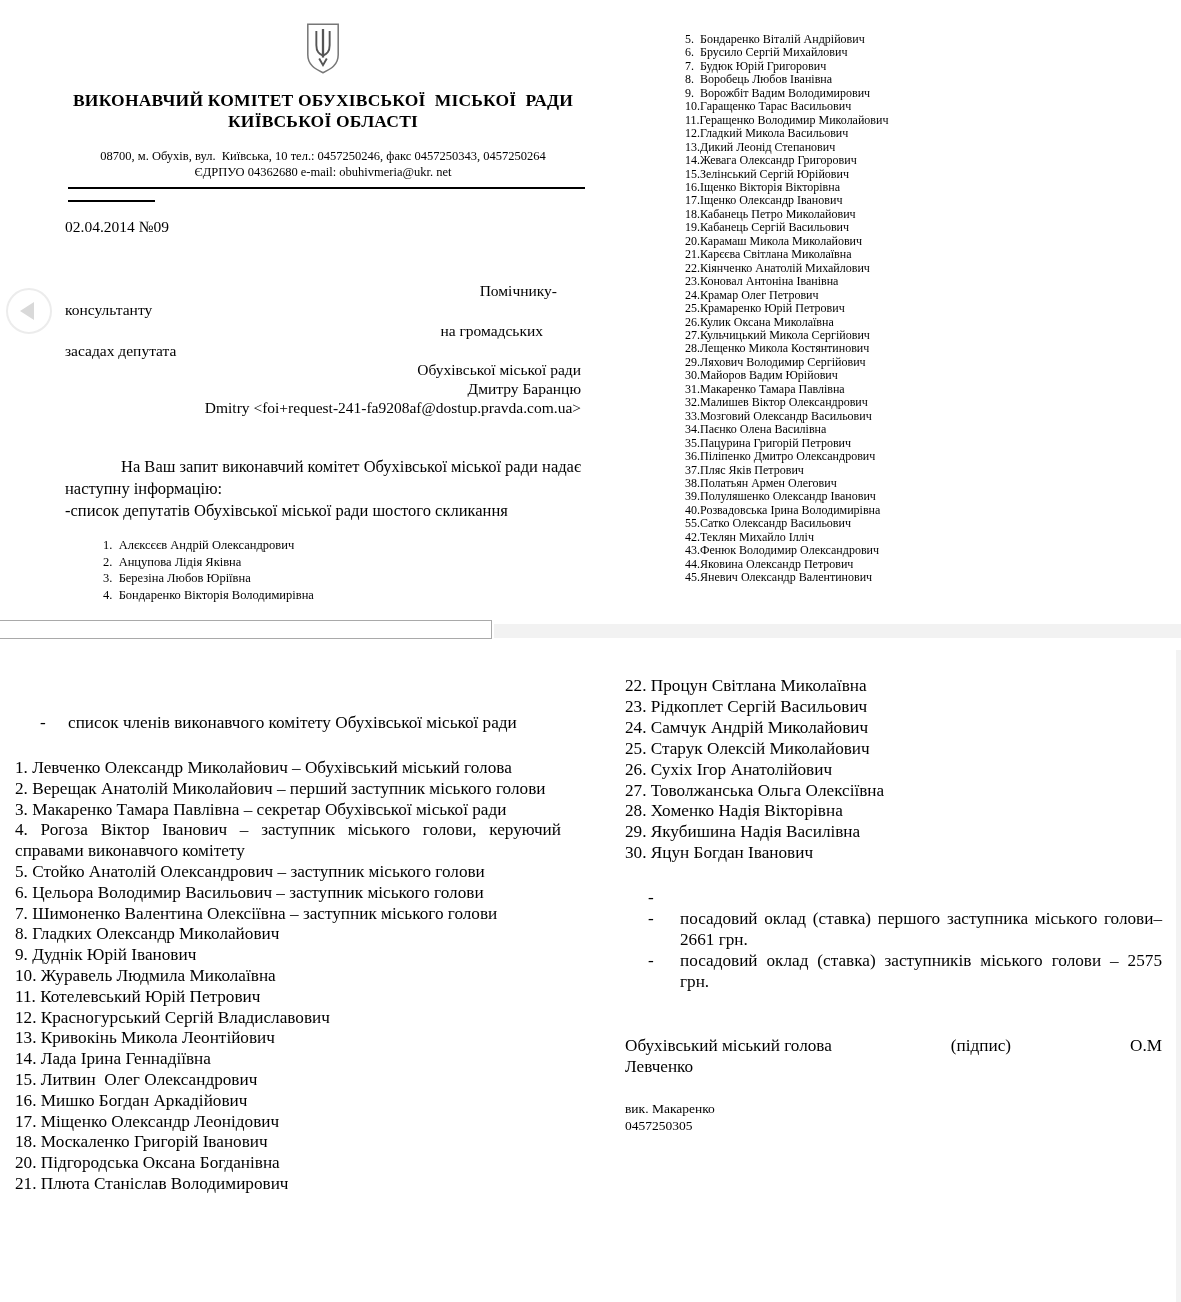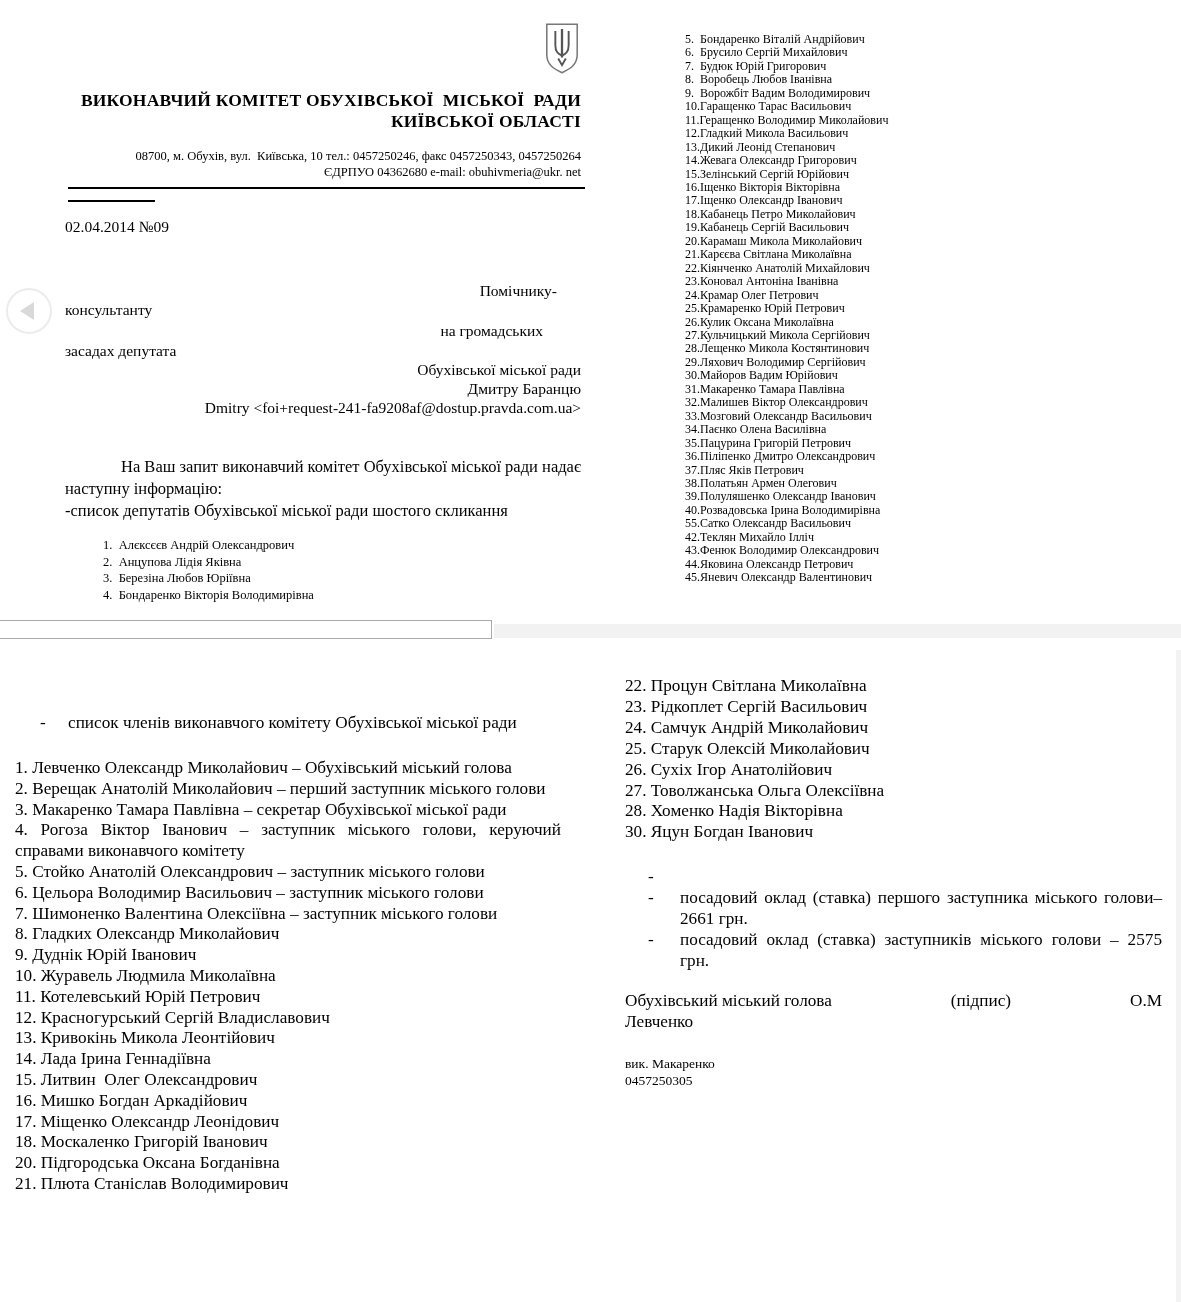--- a/index.html
+++ b/index.html
@@ -1,21 +1,21 @@
 <!DOCTYPE html>
 <html style="--rule: #000000; --scrollbar-track: #f2f2f2; --scrollbar-thumb-border: #a9a9a9; --nav-circle-border: #ececec; --nav-arrow: #d9d9d9;"><head>
 <meta charset="utf-8">
 <style>
   html,body {margin:0; padding:0; background:#fff;}
   #screen {
     position:relative; width:1181px; height:1302px; background:#fff;
     font-family:"Liberation Serif","DejaVu Serif",serif; color:#000; overflow:hidden;
   }
   
-  .tl-header {position:absolute; left:65px; top:22px; width:516px; text-align:right;}
+  .tl-header {position:absolute; left:65px; top:22px; width:516px; text-align:center;}
   .trident-wrap {height:58px;}
   .doc-title {font-weight:bold; font-size:17.5px; line-height:21px; margin-top:10px; white-space:pre-wrap; letter-spacing:.2px;}
   .doc-address {font-size:12.5px; line-height:15.5px; margin-top:17px; white-space:pre-wrap;}
   .rule-long  {position:absolute; left:68px; top:187px; width:517px; height:2px; background:var(--rule,#000);}
   .rule-short {position:absolute; left:68px; top:200px; width:87px;  height:2px; background:var(--rule,#000);}
   .doc-date {position:absolute; left:65px; top:218px; font-size:15.5px;}
 
   .back-btn {position:absolute; left:6px; top:288px; width:42px; height:42px; border-radius:50%;
              border:2px solid var(--nav-circle-border,#ececec); display:flex; align-items:center; justify-content:center; cursor:pointer;}
   .back-tri {width:0; height:0; border-top:9px solid transparent; border-bottom:9px solid transparent;
@@ -49,21 +49,21 @@
   .bl-list {margin-top:24px;font-family:Liberation Serif, serif;}
   .bl-list .list-line {line-height:20.8px; text-align:justify; white-space:pre-wrap;}
 
   
   .br {position:absolute; left:625px; top:676px; width:537px; font-size:17.2px;}
   .br-list .list-line {line-height:20.9px; white-space:pre-wrap;}
   .salary {margin-top:24px;}
   .salary-item {display:flex; line-height:20.9px;}
   .salary-item .s-dash {flex:0 0 55px; padding-left:23px; box-sizing:border-box;}
   .salary-item .s-text {flex:1; text-align:justify;}
-  .signature {margin-top:18px; display:flex; justify-content:space-between; line-height:21px;text-align:center;}
+  .signature {margin-top:42px; display:flex; justify-content:space-between; line-height:21px;text-align:center;}
   .sig-line2 {line-height:21px;}
   .executor {margin-top:23px; font-size:13.5px; line-height:17px;}
 
   .right-edge-line {position:absolute; left:1176px; top:650px; width:5px; height:652px; background:#f3f3f3;}
 </style>
 </head>
 <body>
 
 <div id="screen">
 
@@ -188,20 +188,21 @@
 
   <div class="br">
     <div class="br-list">
         <div class="list-line">22. Процун Світлана Миколаївна</div>
         <div class="list-line">23. Рідкоплет Сергій Васильович</div>
         <div class="list-line">24. Самчук Андрій Миколайович</div>
         <div class="list-line">25. Старук Олексій Миколайович</div>
         <div class="list-line">26. Сухіх Ігор Анатолійович</div>
         <div class="list-line">27. Товолжанська Ольга Олексіївна</div>
         <div class="list-line">28. Хоменко Надія Вікторівна</div>
+        <div class="list-line">29. Якубишина Надія Василівна</div>
         <div class="list-line">30. Яцун Богдан Іванович</div>
       </div>
 
     <div class="salary">
       <div class="salary-item">
         <span class="s-dash">-</span>
       </div>
       <div class="salary-item">
         <span class="s-dash">-</span>
         <span class="s-text">посадовий оклад (ставка) першого заступника міського голови–2661 грн.</span>

